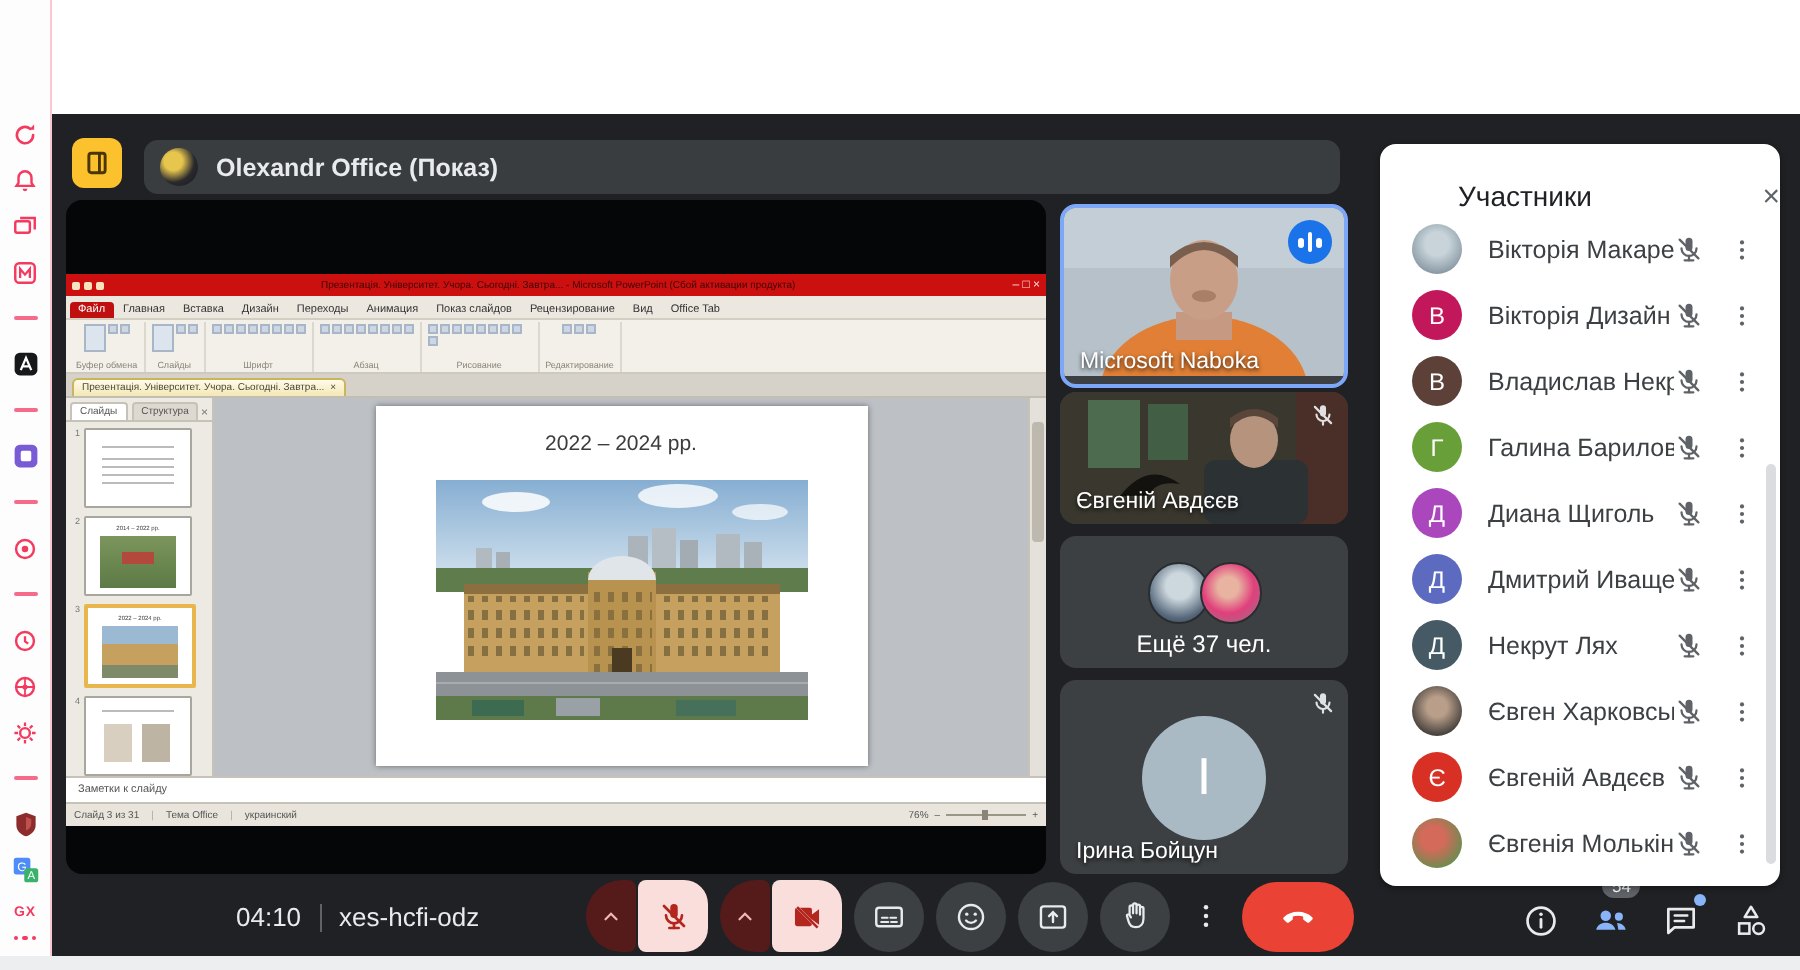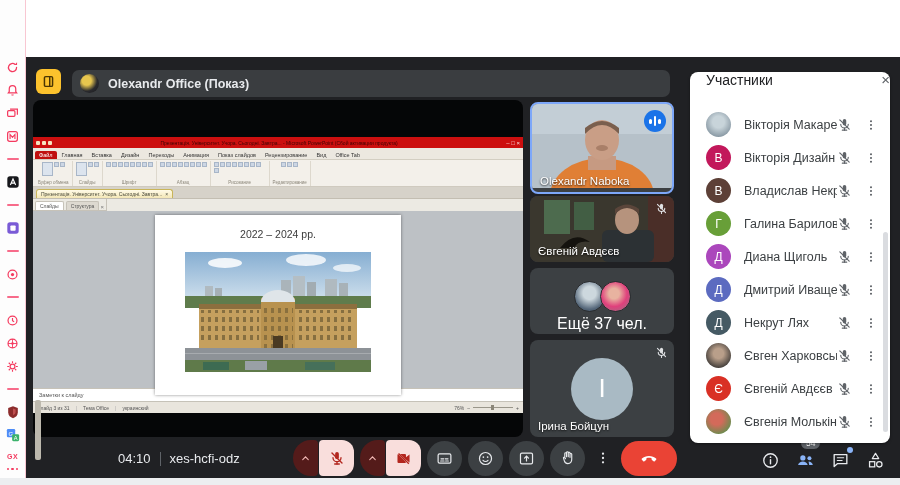--- a/index.html
+++ b/index.html
@@ -42,21 +42,21 @@
   .ppt-ribbon{height:25px;background:#f3f0ea;border-bottom:1px solid #cfcabf;display:flex;align-items:stretch;padding:1px 2px 0 2px;}
   .rb-group{display:flex;flex-direction:column;justify-content:space-between;border-right:1px solid #ddd8cd;
     padding:1px 3px;align-items:center;}
   .rb-boxes{display:flex;flex-wrap:wrap;gap:1px;align-items:flex-start;max-width:52px;}
   .rb-box{width:5px;height:5px;background:#ccd6e4;border:1px solid #a8b6c8;box-sizing:border-box;}
   .rb-big{width:11px;height:14px;background:#dce4ee;border:1px solid #a8b6c8;box-sizing:border-box;}
   .rb-label{font-size:4.5px;color:#8a8578;white-space:nowrap;}
   .ppt-doctab{height:11px;background:#d6d2c9;display:flex;align-items:flex-end;padding-left:3px;border-bottom:1px solid #c3beb2;}
   .doc-tab{background:linear-gradient(#fffbe8,#f3e7b6);border:1px solid #c9b55a;border-bottom:none;
     border-radius:3px 3px 0 0;font-size:5px;color:#4a4a3a;padding:1px 4px;display:flex;gap:3px;align-items:center;}
-  .ppt-body{display:flex;height:189px;flex-direction:column;}
+  .ppt-body{display:flex;height:189px;}
   .thumbs{width:73px;background:#eceae3;border-right:1px solid #c6c2b8;position:relative;}
   .thumb-tabs{height:11px;display:flex;align-items:flex-end;font-size:5px;color:#555;border-bottom:1px solid #c6c2b8;}
   .thumb-tab{padding:1px 4px;background:#fff;border:1px solid #c6c2b8;border-bottom:none;border-radius:2px 2px 0 0;margin-left:2px;}
   .thumb-tab.inactive{background:#ddd9d0;}
   .thumb-x{margin-left:auto;margin-right:2px;color:#777;font-size:6px;}
   .thumb-list{position:absolute;top:13px;left:0;right:0;bottom:0;display:flex;flex-direction:column;gap:4px;padding:2px 2px 0 2px;}
   .thumb-row{display:flex;gap:2px;}
   .thumb-num{font-size:4.5px;color:#777;width:5px;text-align:right;}
   .thumb-box{width:52px;height:38px;background:#fff;border:1px solid #a9a69e;border-radius:1px;position:relative;overflow:hidden;}
   .thumb-box.sel{border:2px solid #e8b64c;}
@@ -83,27 +83,27 @@
   .tile-label{position:absolute;left:8px;bottom:5px;color:#fff;font-size:11.5px;font-weight:500;
     text-shadow:0 1px 2px rgba(0,0,0,.8);z-index:3;}
   .tile-mute{position:absolute;right:6px;top:5px;z-index:3;opacity:.95;}
   .audio-ind{position:absolute;right:6px;top:6px;width:22px;height:22px;border-radius:50%;background:#1a73e8;
     display:flex;align-items:center;justify-content:center;gap:2px;z-index:3;}
   .audio-ind i{width:2.5px;background:#fff;border-radius:2px;display:block;}
   .overflow-avatars{position:absolute;top:13px;left:0;right:0;display:flex;justify-content:center;}
   .ov-av{width:29px;height:29px;border-radius:50%;border:1px solid #2a2d30;}
   .ov-av.a{background:radial-gradient(circle at 50% 38%,#cdd8de 0 28%,#55677a 70%,#32404e);}
   .ov-av.b{margin-left:-5px;background:radial-gradient(circle at 45% 40%,#e8b3a0 0 22%,#e0407c 55%,#8a7a84);}
-  .overflow-label{position:absolute;top:47px;left:0;right:0;text-align:center;color:#fff;font-size:16px;font-weight:500;}
+  .overflow-label{position:absolute;top:47px;left:0;right:0;text-align:center;color:#fff;font-size:12px;font-weight:500;}
   .big-avatar{position:absolute;left:50%;top:50%;transform:translate(-50%,-50%);width:62px;height:62px;border-radius:50%;
     background:#a9bac4;color:#fff;font-size:26px;display:flex;align-items:center;justify-content:center;}
   
   .panel{position:absolute;left:665px;top:15px;width:200px;height:371px;background:#fff;border-radius:8px;
     box-shadow:0 1px 3px rgba(0,0,0,.4);z-index:6;overflow:hidden;}
-  .panel-header{height:34px;display:flex;align-items:flex-start;padding:0 0 0 16px;}
+  .panel-header{height:34px;display:flex;align-items:flex-end;padding:0 0 0 16px;margin-left:23px;}
   .panel-title{font-size:14px;color:#202124;}
   .panel-close{margin-left:auto;color:#5f6368;font-size:15px;line-height:15px;cursor:default;}
   .p-list{position:absolute;top:36px;left:0;right:0;bottom:0;}
   .p-row{height:33px;display:flex;align-items:center;padding:0 12px 0 16px;box-sizing:border-box;}
   .p-avatar{width:25px;height:25px;border-radius:50%;color:#fff;font-size:12px;display:flex;align-items:center;
     justify-content:center;flex:none;}
   .p-name{flex:1;margin-left:13px;font-size:12.5px;color:#3c4043;white-space:nowrap;overflow:hidden;}
   .p-mic{flex:none;margin-right:12px;display:flex;}
   .p-menu{flex:none;display:flex;}
   .panel-scroll{position:absolute;right:2px;top:160px;width:5px;height:200px;background:#dadce0;border-radius:3px;}
@@ -462,21 +462,21 @@
         <rect x="56" y="52" width="28" height="14" fill="#c69a82"></rect>
         <ellipse cx="70" cy="36" rx="17" ry="20" fill="#c99e86"></ellipse>
         <path d="M53 30 Q70 12 87 30 L87 24 Q70 10 53 24 Z" fill="#7a5f4e"></path>
         <ellipse cx="70" cy="44" rx="6" ry="3" fill="#a97f68"></ellipse>
       </svg>
       <div class="audio-ind">
         <i style="height:5px;"></i>
           <i style="height:10px;"></i>
           <i style="height:5px;"></i>
       </div>
-      <div class="tile-label">Olexandr Naboka</div>
+      <div class="tile-label">Microsoft Naboka</div>
     </div>
 
     <div class="tile" style="top:139px;height:66px;">
       <svg width="144" height="66" viewBox="0 0 144 66">
         <rect width="144" height="66" fill="#3a372e"></rect>
         <rect x="118" y="0" width="26" height="66" fill="#4a2e28"></rect>
         <rect x="14" y="4" width="26" height="34" fill="#4d6b4e"></rect>
         <rect x="44" y="6" width="20" height="28" fill="#425e44"></rect>
         <path d="M30 52 q14 -18 30 -6 q-12 -2 -16 6 z" fill="#14120e"></path>
         <rect x="72" y="34" width="52" height="32" rx="6" fill="#2c3134"></rect>

